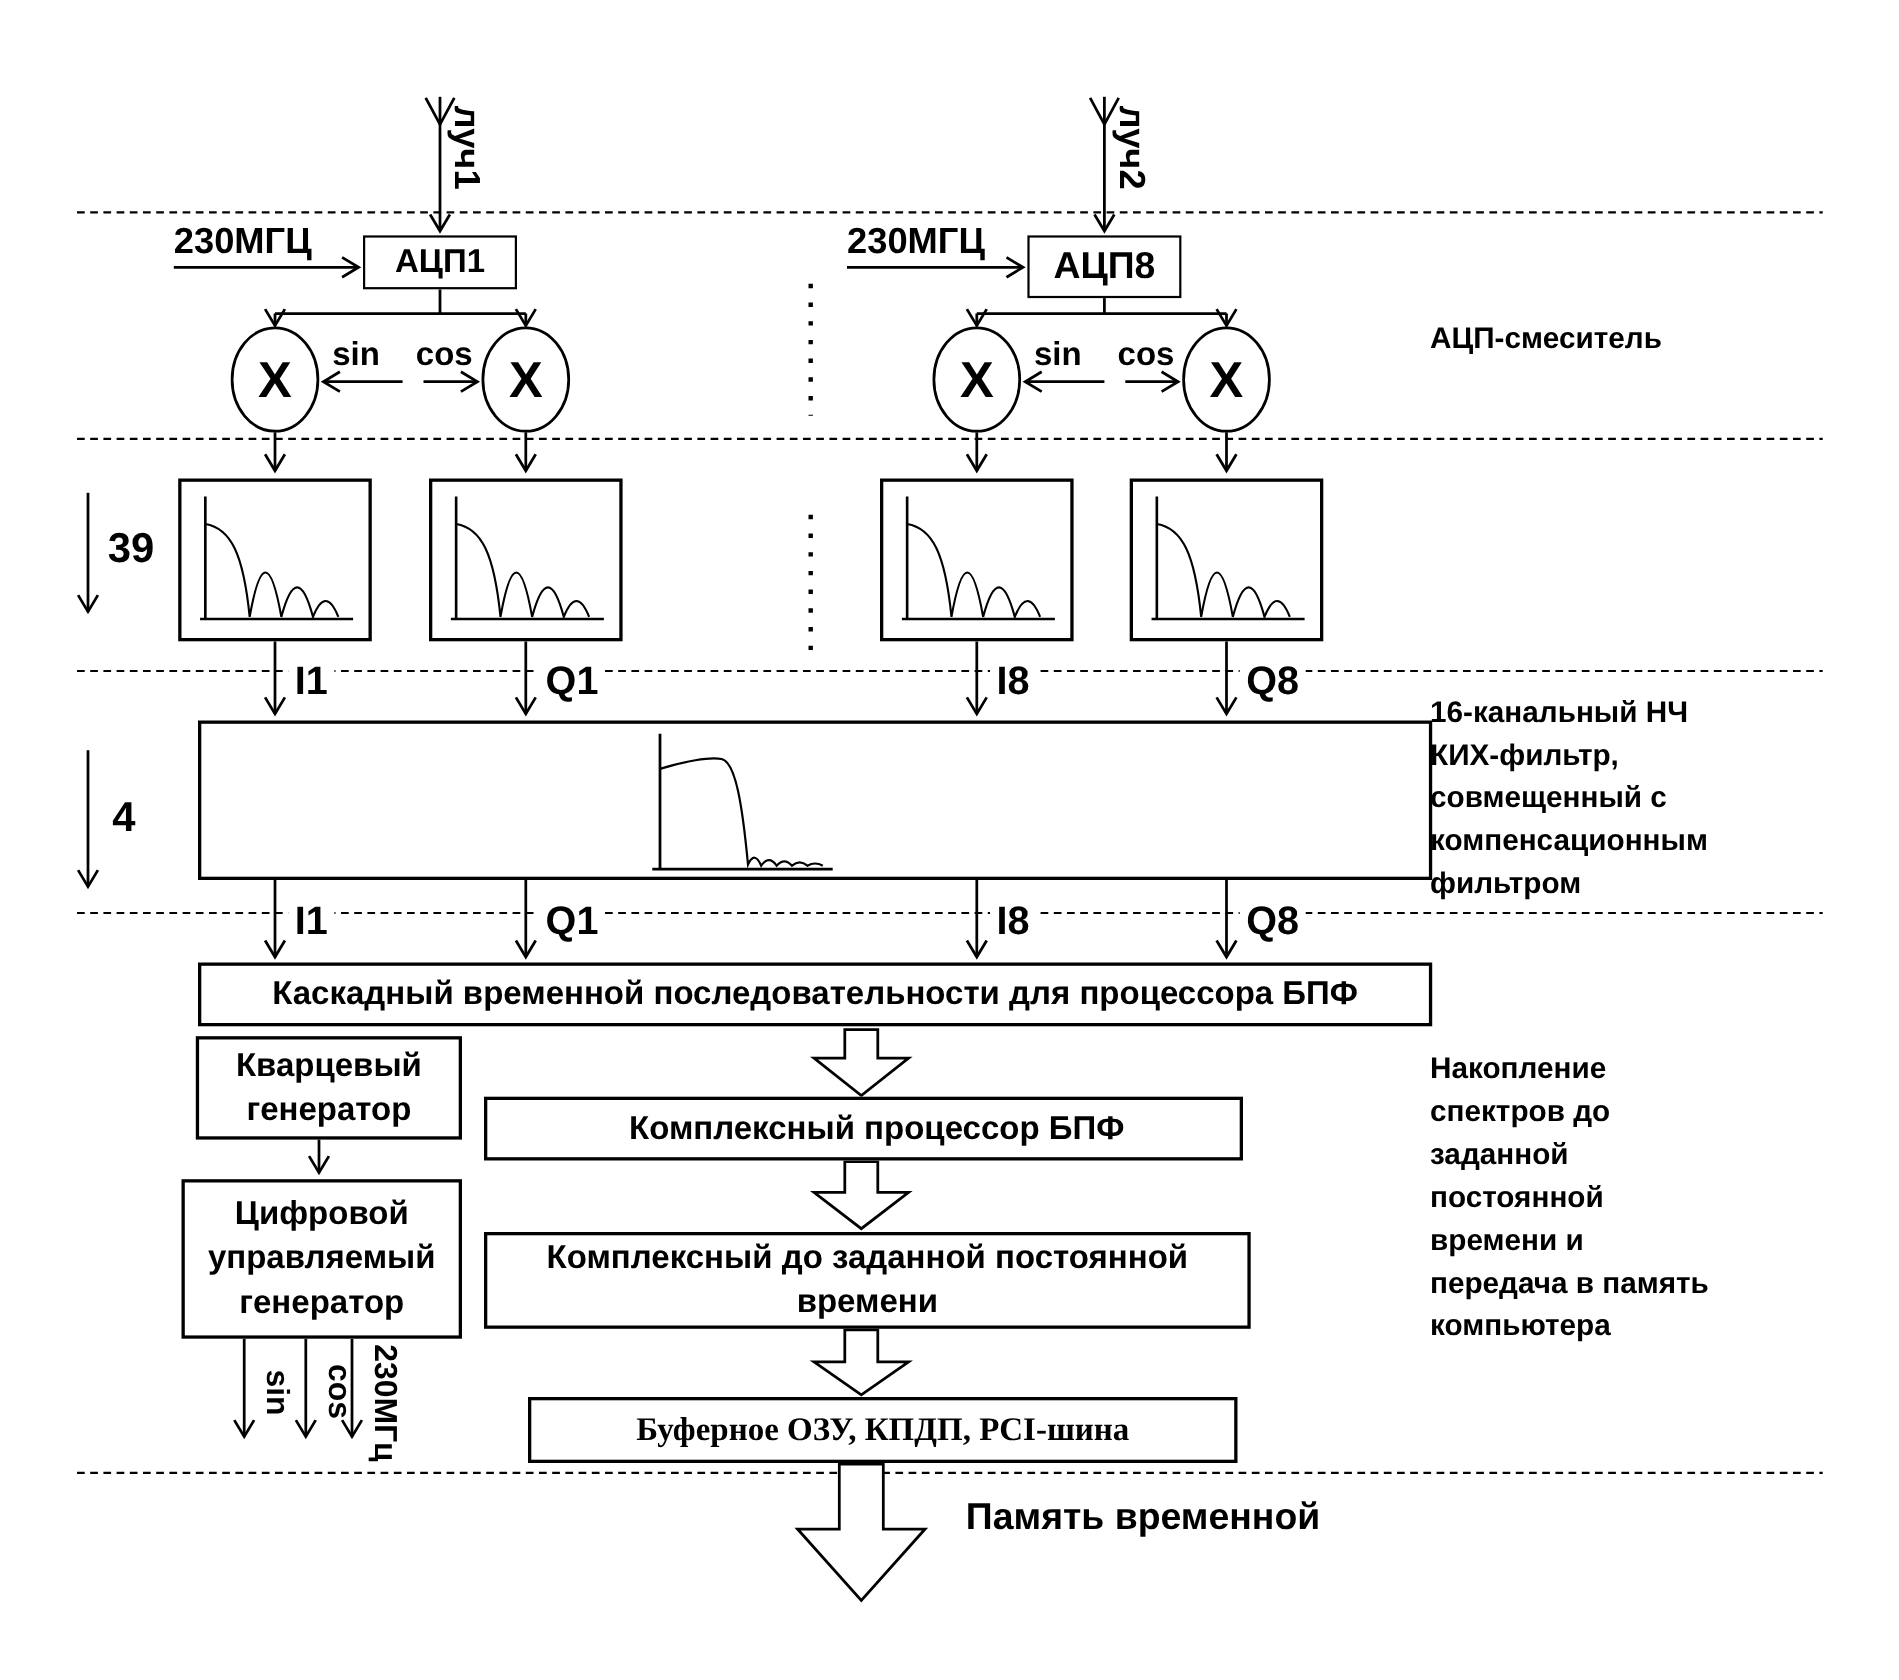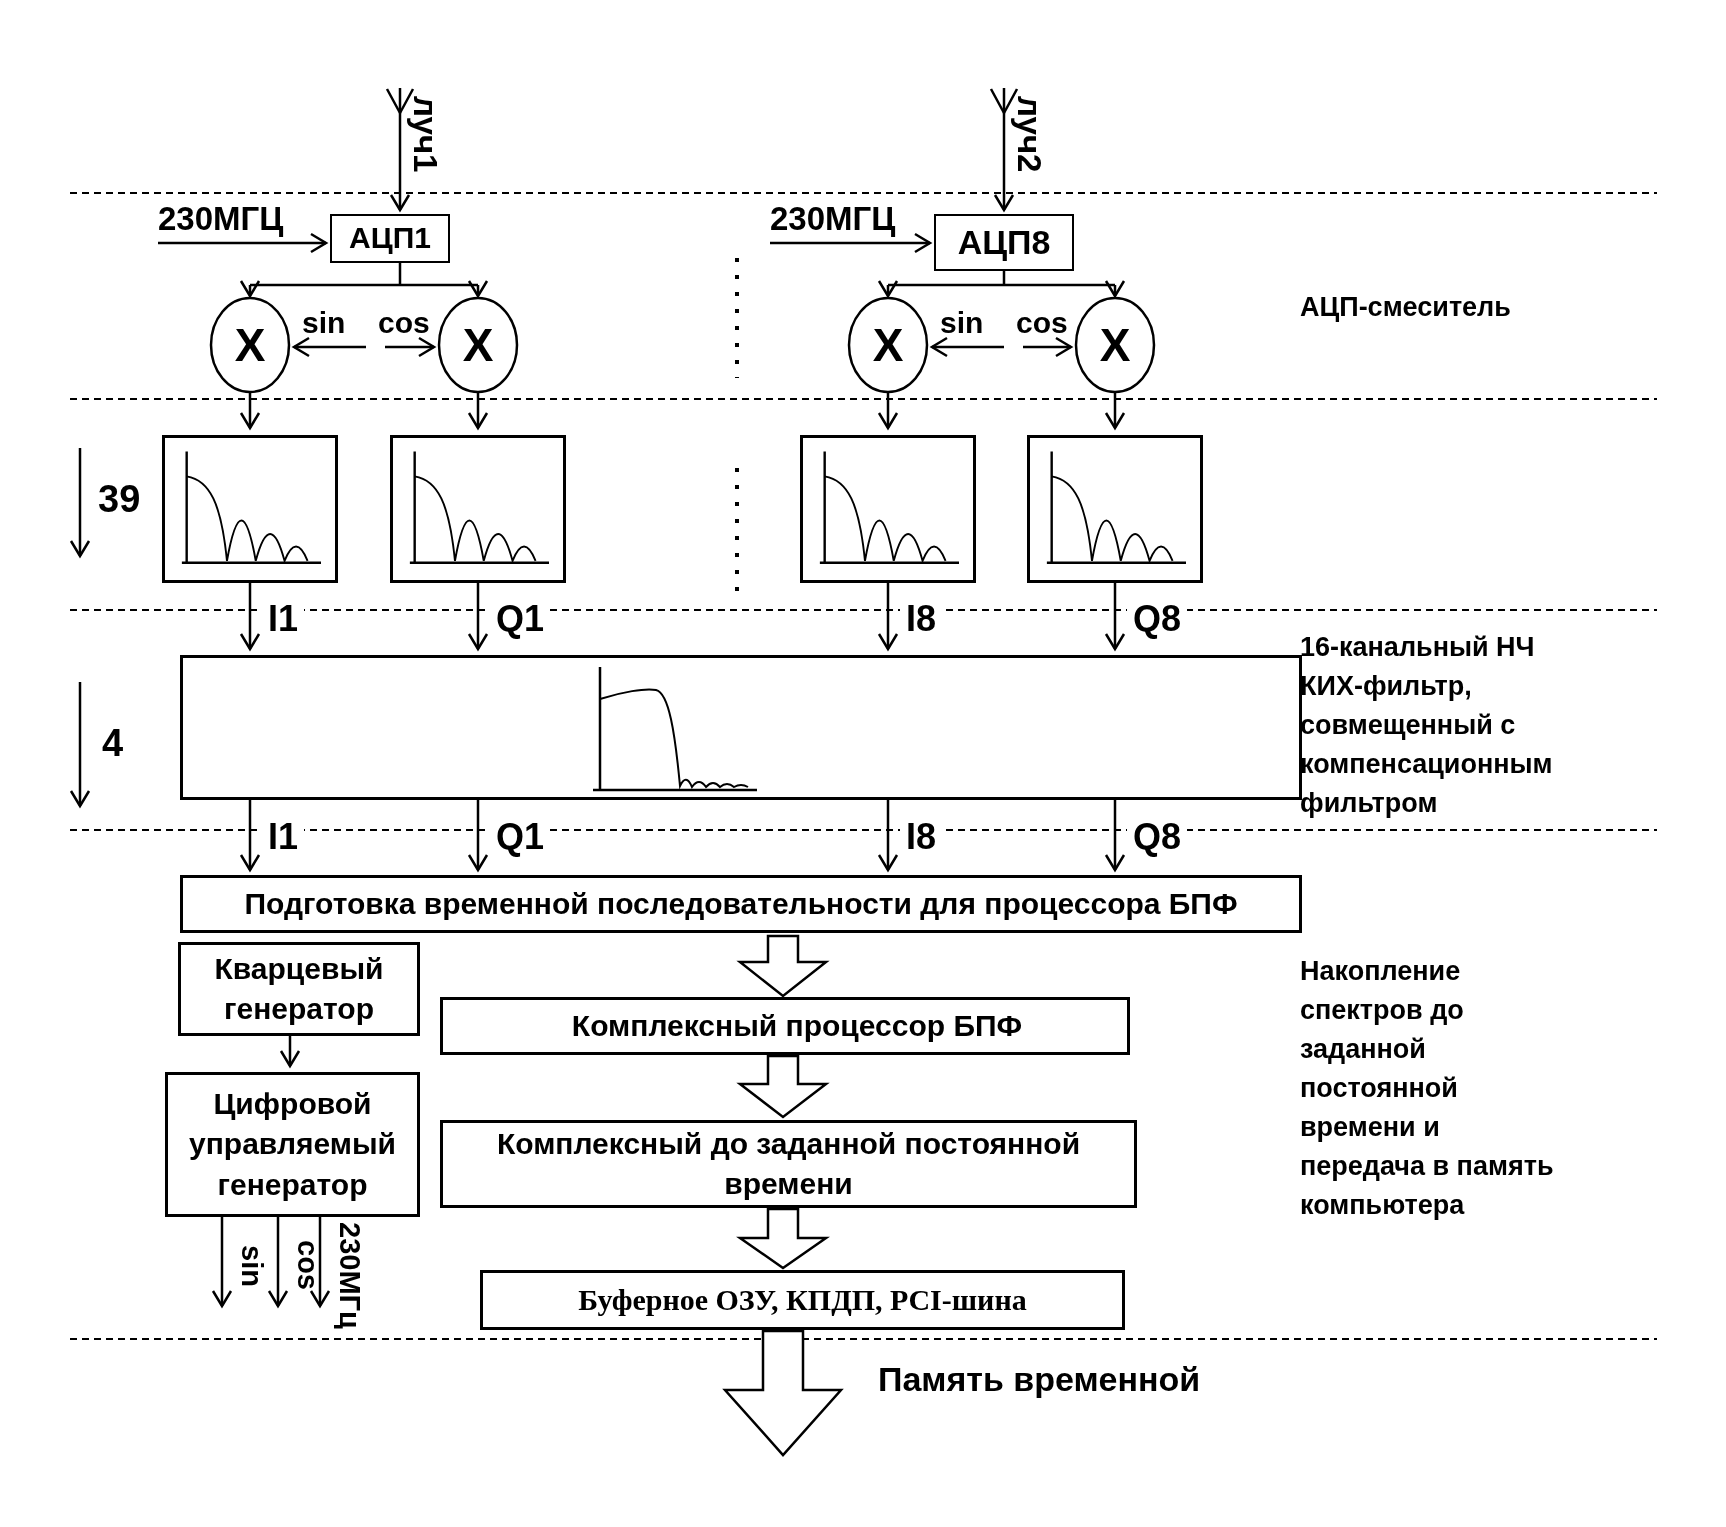--- a/index.html
+++ b/index.html
@@ -146,21 +146,21 @@
       <path class="hollow" d="M 763 1331 H 803 V 1390 H 841 L 783 1455 L 725 1390 H 763 Z"></path>
     </g>
   </svg>
 
   <div class="lbl rot" style="left:444px;top:96px;font-size:33px;width:120px;height:38px;">луч1</div>
   <div class="lbl rot" style="left:1048px;top:96px;font-size:33px;width:120px;height:38px;">луч2</div>
 
   <div class="lbl" style="left:158px;top:200px;font-size:33px;">230МГЦ</div>
   <div class="lbl" style="left:770px;top:200px;font-size:33px;">230МГЦ</div>
 
-  <div class="box" style="left:330px;top:214px;width:120px;height:49px;font-size:30px;border-width:2.5px;text-align:center;">
+  <div class="box" style="left:330px;top:214px;width:140px;height:49px;font-size:30px;border-width:2.5px;text-align:center;">
     <span>АЦП1</span>
   </div>
   <div class="box" style="left:934px;top:214px;width:140px;height:57px;font-size:34px;border-width:2.5px;">
     <span>АЦП8</span>
   </div>
 
   <div class="lbl" style="left:211px;top:298px;width:78px;height:94px;display:flex;align-items:center;justify-content:center;font-size:46px;">X</div>
   <div class="lbl" style="left:439px;top:298px;width:78px;height:94px;display:flex;align-items:center;justify-content:center;font-size:46px;">X</div>
   <div class="lbl" style="left:849px;top:298px;width:78px;height:94px;display:flex;align-items:center;justify-content:center;font-size:46px;">X</div>
   <div class="lbl" style="left:1076px;top:298px;width:78px;height:94px;display:flex;align-items:center;justify-content:center;font-size:46px;">X</div>
@@ -204,21 +204,21 @@
   <div class="lbl iq" style="left:1127px;top:598px;">Q8</div>
 
   <div class="filterbox" style="left:180px;top:655px;width:1122px;height:145px;background:transparent;"></div>
 
   <div class="lbl iq" style="left:262px;top:816px;">I1</div>
   <div class="lbl iq" style="left:490px;top:816px;">Q1</div>
   <div class="lbl iq" style="left:900px;top:816px;">I8</div>
   <div class="lbl iq" style="left:1127px;top:816px;">Q8</div>
 
   <div class="box" style="left:180px;top:875px;width:1122px;height:58px;font-size:30px;">
-    <span>Подготовка временной последовательности для процессора БПФ</span>
+    <span>Каскадный временной последовательности для процессора БПФ</span>
   </div>
   <div class="box" style="left:178px;top:942px;width:242px;height:94px;font-size:30px;">
     <span>Кварцевый
 генератор</span>
   </div>
   <div class="box" style="left:440px;top:997px;width:690px;height:58px;font-size:30px;padding-left:24px;">
     <span>Комплексный процессор БПФ</span>
   </div>
   <div class="box" style="left:165px;top:1072px;width:255px;height:145px;font-size:30px;">
     <span>Цифровой

